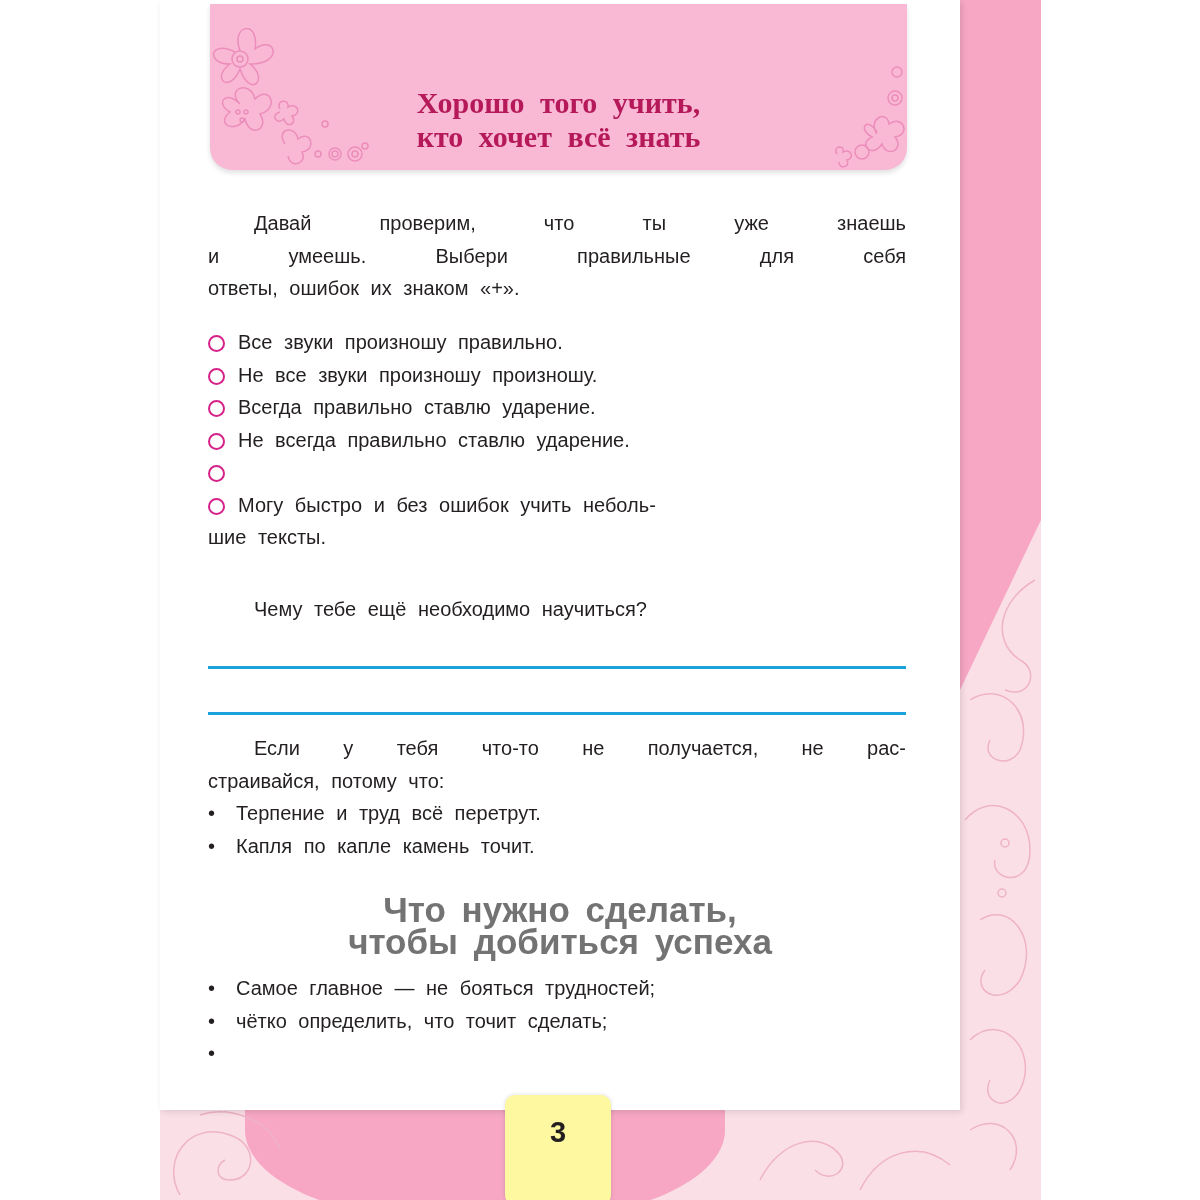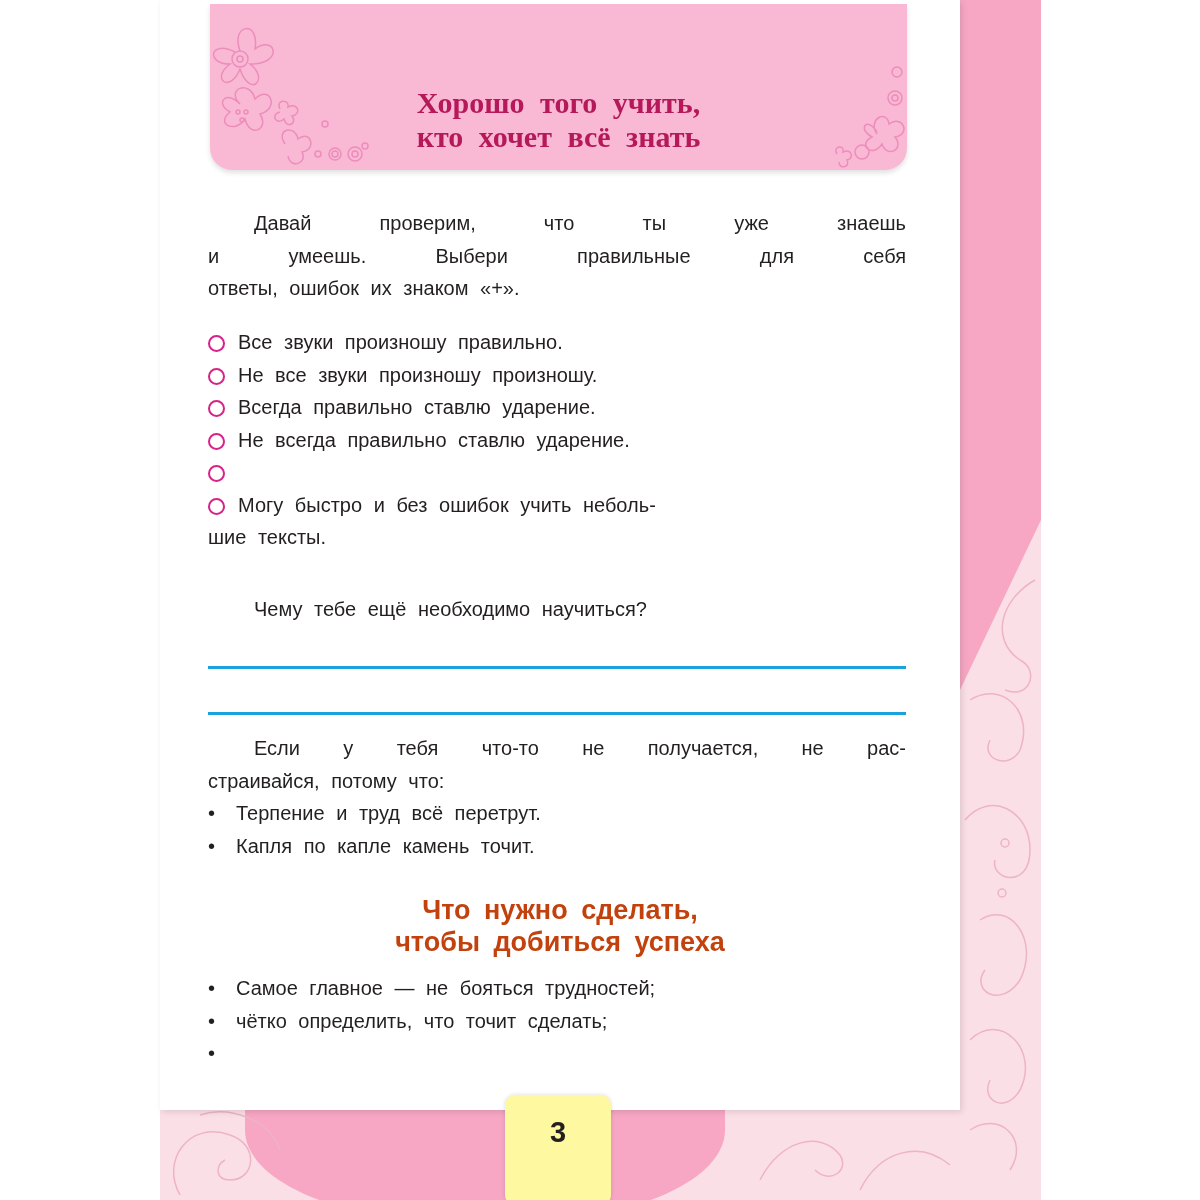--- a/index.html
+++ b/index.html
@@ -62,21 +62,21 @@
       width: 17px; height: 17px; border: 2px solid #d6238a; border-radius: 50%;
       margin-right: 13px; flex: none; box-sizing: border-box; margin-top: 3px;
     }
     .bullet-row { display: flex; white-space: nowrap; }
     .dot { display: inline-block; width: 28px; }
     .answer-line {
       position: absolute; left: 48px; width: 698px; height: 3px; background: #1ba1dc;
     }
     .subhead {
       position: absolute; left: 0; width: 800px; text-align: center;
-      font-weight: bold; font-size: 27px; line-height: 32px; color: #c2410c;
+      font-weight: bold; font-size: 35px; line-height: 32px; color: #737373;
       word-spacing: 6px;
     }
     .page-num {
       position: absolute; left: 505px; top: 1095px; width: 106px; height: 110px;
       background: #fef8a0; border-radius: 10px;
       box-shadow: 0 0 4px rgba(0,0,0,0.15);
       text-align: center; font-weight: bold; font-size: 29px; color: #231f20;
       line-height: 74px;
     }
   </style>

